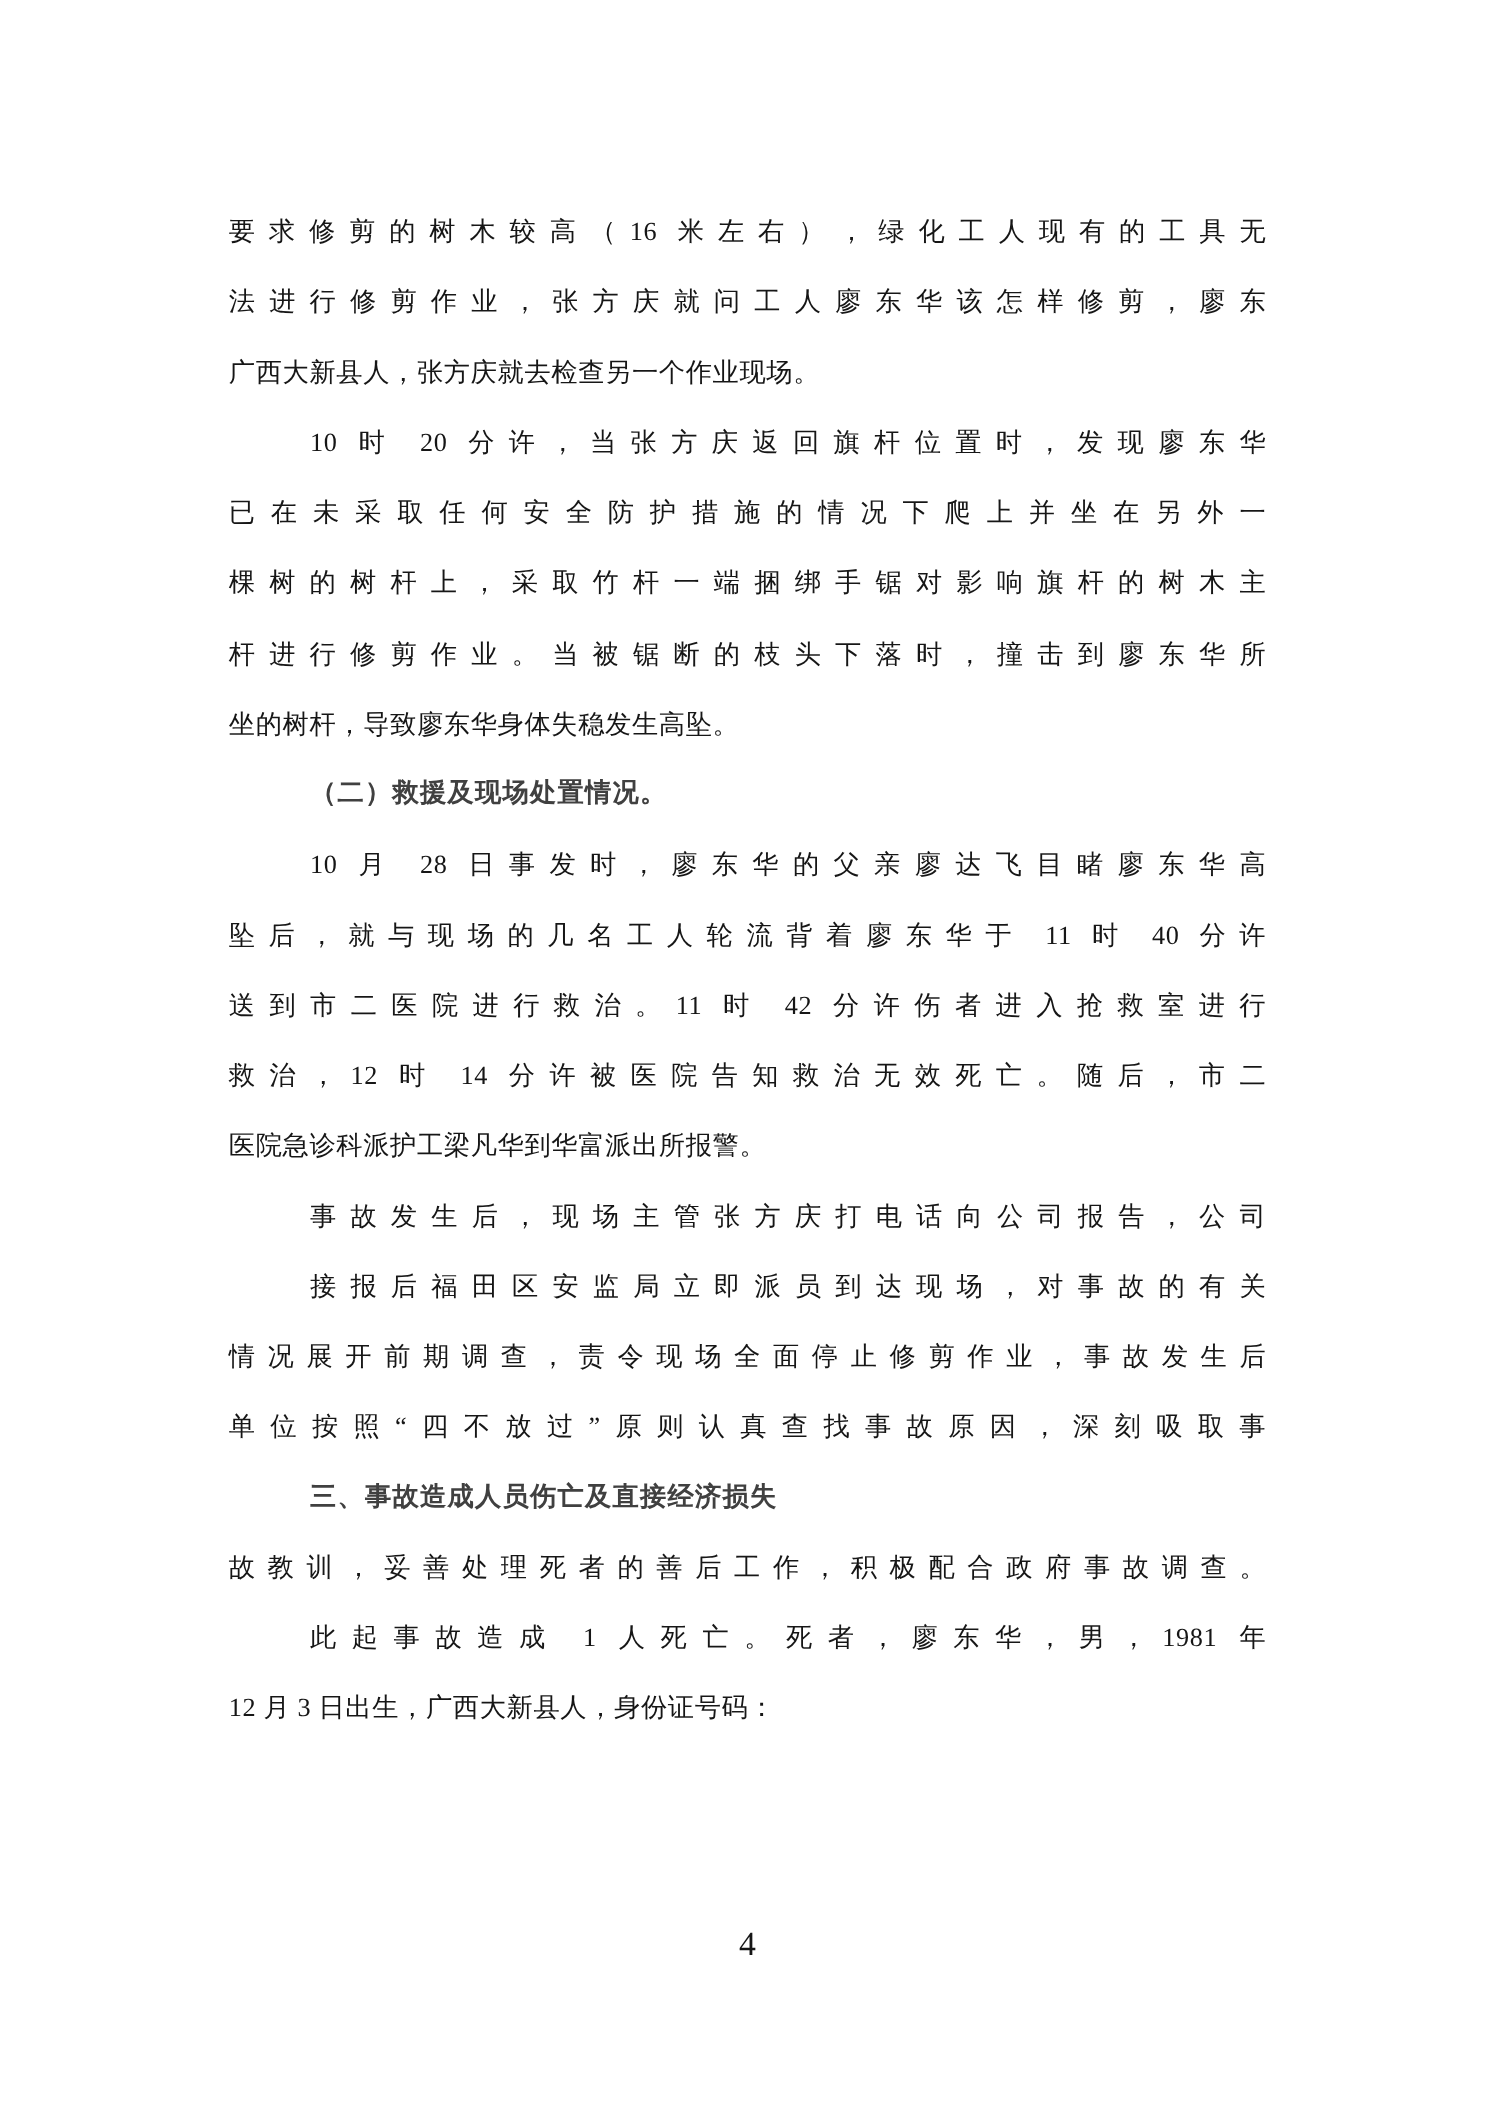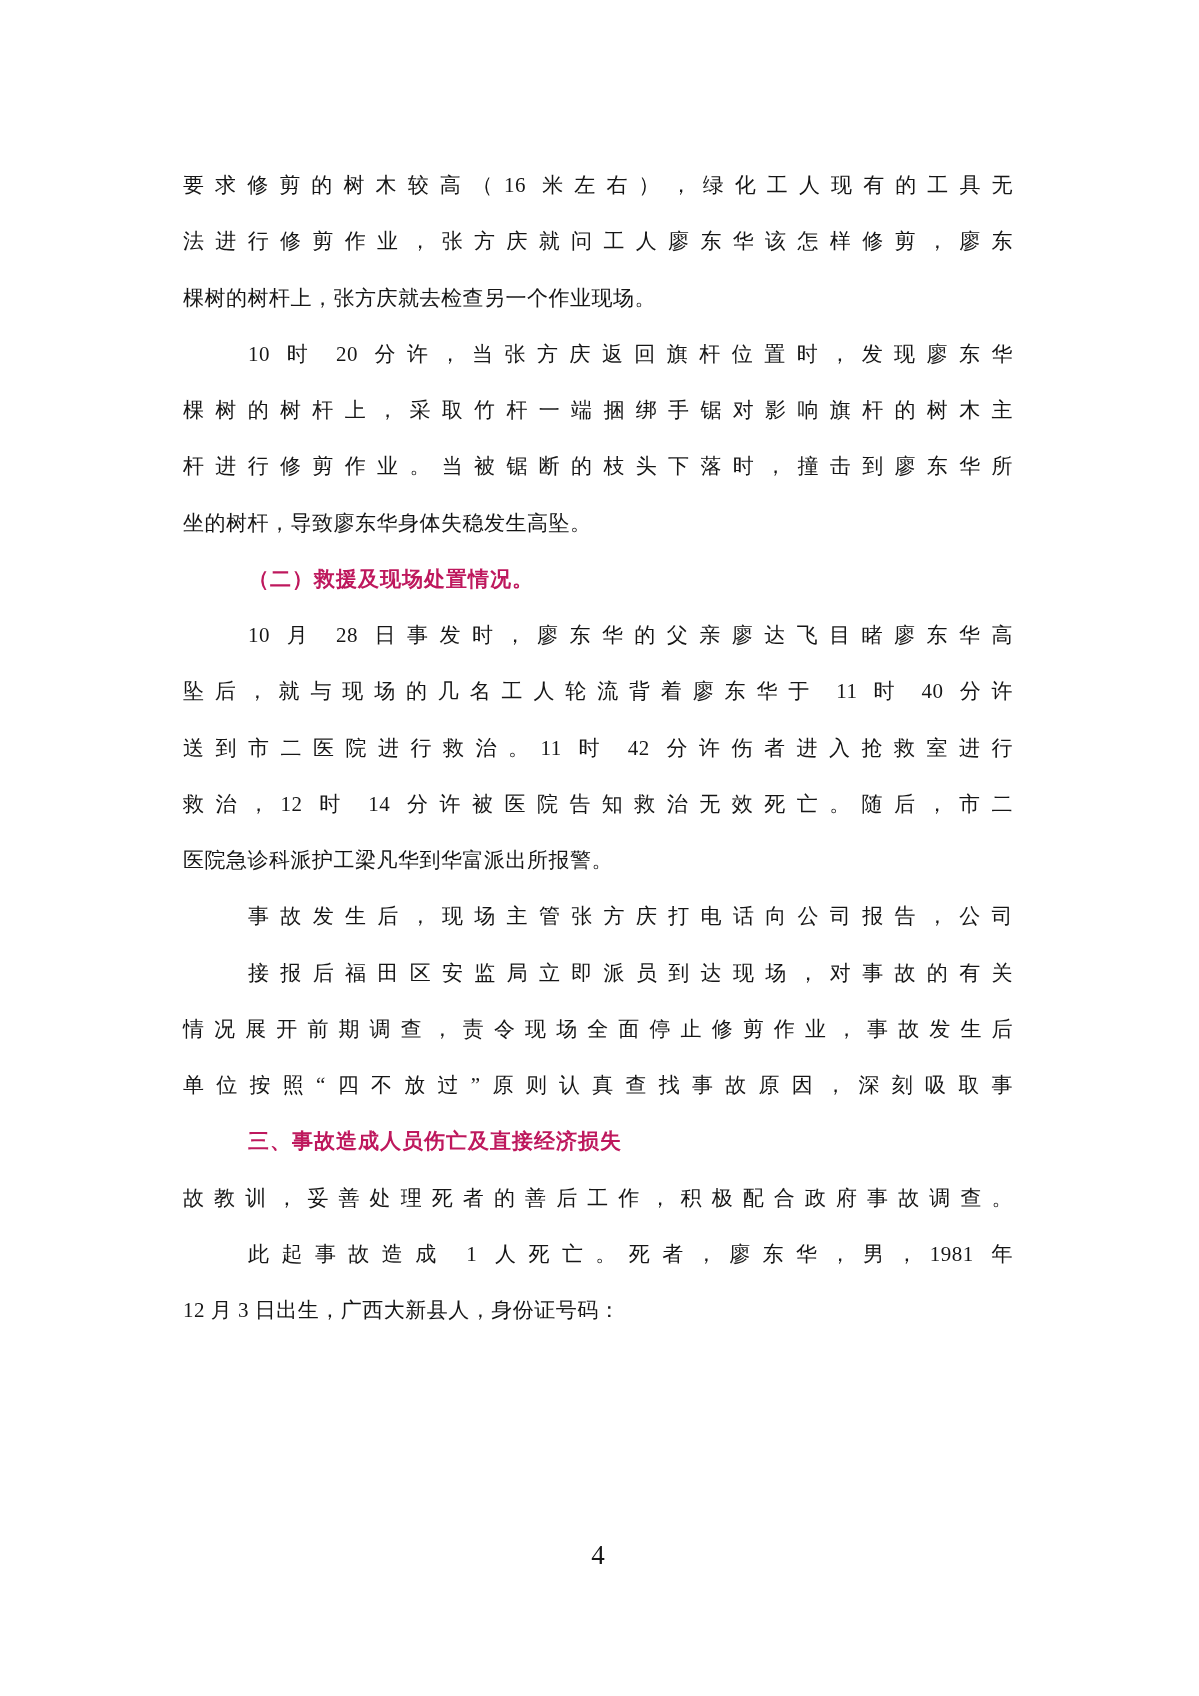--- a/index.html
+++ b/index.html
@@ -34,43 +34,44 @@
     text-align-last: justify;
     white-space: normal;
   }
   .line.indent {
     text-indent: 65px;
   }
   .line.heading {
     font-family: "Liberation Sans", "DejaVu Sans", sans-serif;
     font-weight: bold;
     letter-spacing: 1px;
-    color: #be185d;
+    color: #404040;
   }
   .page-footer {
     position: absolute;
     left: 183px;
     top: 1538px;
     width: 830px;
     text-align: center;
     font-family: "Liberation Serif", "DejaVu Serif", serif;
     font-size: 27px;
     line-height: 34px;
     color: #161616;
   }
 </style>
 </head>
 <body>
 
 <div class="page">
   <div class="text-block">
       <div class="line fill">要求修剪的树木较高（16 米左右），绿化工人现有的工具无</div>
       <div class="line fill">法进行修剪作业，张方庆就问工人廖东华该怎样修剪，廖东</div>
-      <div class="line">棵树的树杆上，张方庆就去检查另一个作业现场。</div>
+      <div class="line">广西大新县人，张方庆就去检查另一个作业现场。</div>
       <div class="line indent fill">10 时 20 分许，当张方庆返回旗杆位置时，发现廖东华</div>
+      <div class="line fill">已在未采取任何安全防护措施的情况下爬上并坐在另外一</div>
       <div class="line fill">棵树的树杆上，采取竹杆一端捆绑手锯对影响旗杆的树木主</div>
       <div class="line fill">杆进行修剪作业。当被锯断的枝头下落时，撞击到廖东华所</div>
       <div class="line">坐的树杆，导致廖东华身体失稳发生高坠。</div>
       <div class="line heading indent">（二）救援及现场处置情况。</div>
       <div class="line indent fill">10 月 28 日事发时，廖东华的父亲廖达飞目睹廖东华高</div>
       <div class="line fill">坠后，就与现场的几名工人轮流背着廖东华于 11 时 40 分许</div>
       <div class="line fill">送到市二医院进行救治。11 时 42 分许伤者进入抢救室进行</div>
       <div class="line fill">救治，12 时 14 分许被医院告知救治无效死亡。随后，市二</div>
       <div class="line">医院急诊科派护工梁凡华到华富派出所报警。</div>
       <div class="line indent fill">事故发生后，现场主管张方庆打电话向公司报告，公司</div>

